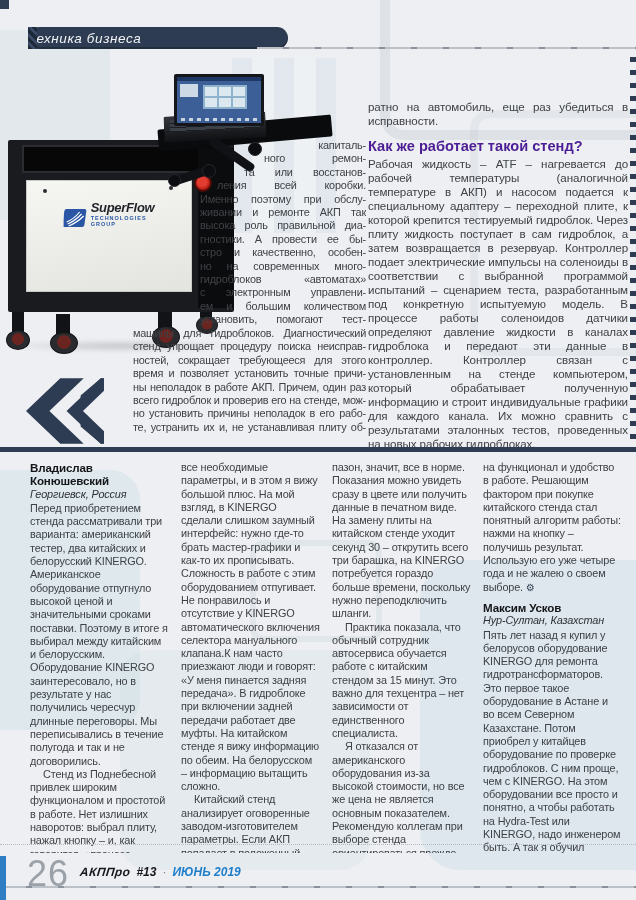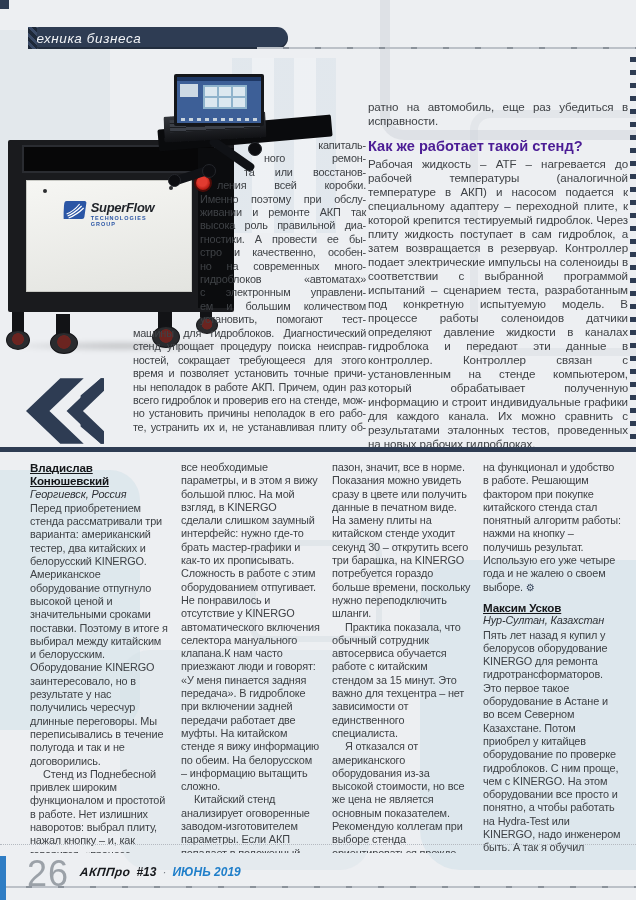--- a/index.html
+++ b/index.html
@@ -23,21 +23,21 @@
   .corner-strip{position:absolute;left:0;top:856px;width:6px;height:44px;background:#2f7dc4;z-index:4;}
   
   .photo{position:absolute;left:0;top:58px;width:340px;height:292px;z-index:2;}
   .bg-stripes{position:absolute;left:232px;top:0;width:104px;height:175px;opacity:.5;
         background:repeating-linear-gradient(90deg,rgba(196,212,224,.55) 0 20px,rgba(240,244,247,.8) 20px 42px);}
   .cabinet{position:absolute;left:8px;top:82px;width:226px;height:172px;background:#1a1b1e;border-radius:2px;}
   .cab-open{position:absolute;left:22px;top:87px;width:190px;height:24px;background:#070708;border:2px solid #2a2c31;}
   .panel{position:absolute;left:26px;top:122px;width:164px;height:110px;
         background:linear-gradient(170deg,#f6f6f3,#e3e4e0);border:1px solid #c9cac5;}
   .screw{position:absolute;width:4px;height:4px;border-radius:50%;background:#2c2d30;}
-  .sf-logo{position:absolute;left:50%;top:20px;transform:translateX(-50%);display:flex;align-items:flex-start;gap:3px;}
+  .sf-logo{position:absolute;left:50%;top:20px;transform:translateX(-50%);display:flex;align-items:flex-end;gap:3px;}
   .sf-swoosh{width:24px;height:18px;flex:0 0 auto;}
   .sf-name{font-weight:bold;font-style:italic;font-size:13px;color:#1e2228;line-height:13px;letter-spacing:-.3px;}
   .sf-sub{font-size:5.5px;font-weight:bold;letter-spacing:1px;color:#2b56a5;margin-top:1px;}
   .estop{position:absolute;left:194px;top:116px;width:14px;height:14px;border-radius:50%;
         background:radial-gradient(circle at 45% 40%,#e23b30 0 40%,#b01a12 70%);border:2px solid #4d0c08;}
   .leg{position:absolute;background:#121316;}
   .wheel{position:absolute;border-radius:50%;border:1px solid #141518;
         background:radial-gradient(circle at 50% 45%,#6b2420 0 38%,#2a2b2e 42% 100%);}
   .mach-shadow{position:absolute;left:2px;top:282px;width:238px;height:12px;border-radius:50%;
         background:radial-gradient(ellipse,rgba(0,0,0,.18),rgba(0,0,0,0) 70%);filter:blur(2px);}
@@ -72,21 +72,21 @@
   .rcol{position:absolute;left:368px;top:100px;width:260px;z-index:3;}
   .rcol .p{font-size:11.6px;line-height:14px;text-align:justify;letter-spacing:-.1px;}
   .rcol .h2{font-size:14.6px;font-weight:bold;color:#4c1d95;margin:10px 0 3px;}
   
   .pullquote{position:absolute;left:26px;top:378px;z-index:2;}
   
   .divider{position:absolute;left:0;top:447px;width:636px;height:5px;background:#2e3c53;z-index:3;}
   
   .tcols{position:absolute;left:30px;top:461px;width:592px;height:392px;display:flex;gap:12px;z-index:3;}
   .tcol{flex:1;font-size:10.9px;line-height:13.3px;letter-spacing:-.15px;color:#3f4246;overflow:hidden;}
-  .tb-h{font-weight:bold;font-size:11.6px;color:#141619;margin-top:7px;text-decoration:underline;}
+  .tb-h{font-weight:bold;font-size:11.6px;color:#141619;margin-top:7px;}
   .tcol .tb-h:first-child{margin-top:0;}
   .tb-sub{font-style:italic;color:#2e3136;margin-bottom:1px;}
   .tb-p.ind{text-indent:13px;}
   .gear{font-size:10px;color:#2e3c53;}
   
   .page-num{position:absolute;left:27px;top:853px;font-size:36px;color:#9ba1a8;letter-spacing:1px;z-index:4;}
   .foot-logo{position:absolute;left:80px;top:865px;z-index:4;display:flex;align-items:baseline;gap:6px;
         font-weight:bold;font-style:italic;font-size:12px;}
   .foot-mag{color:#17191d;letter-spacing:.4px;transform:skewX(-6deg);}
   .foot-issue{color:#17191d;}

